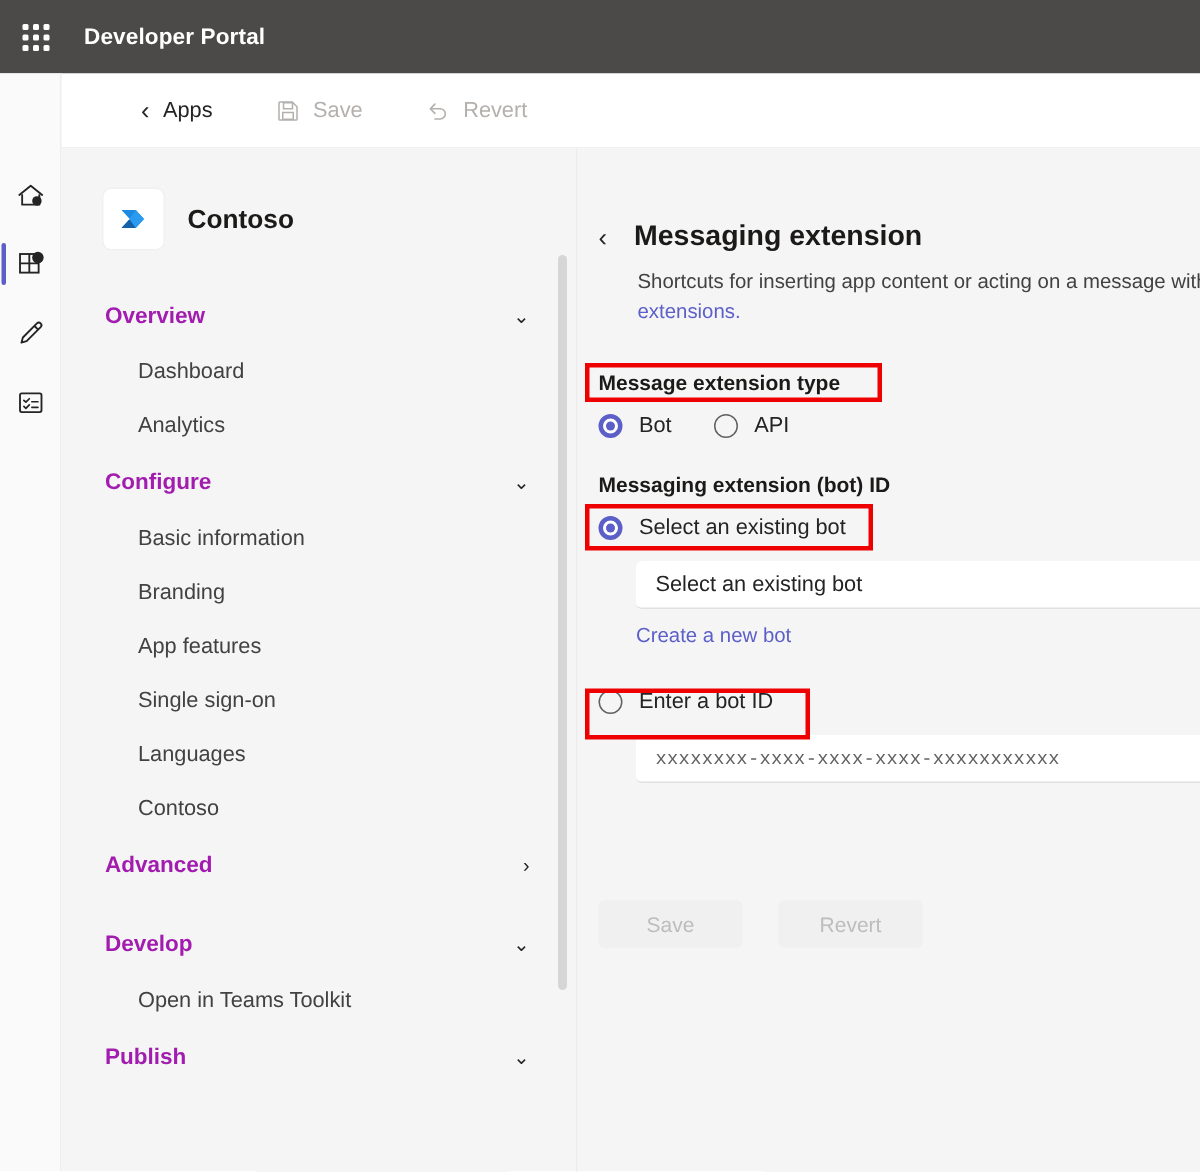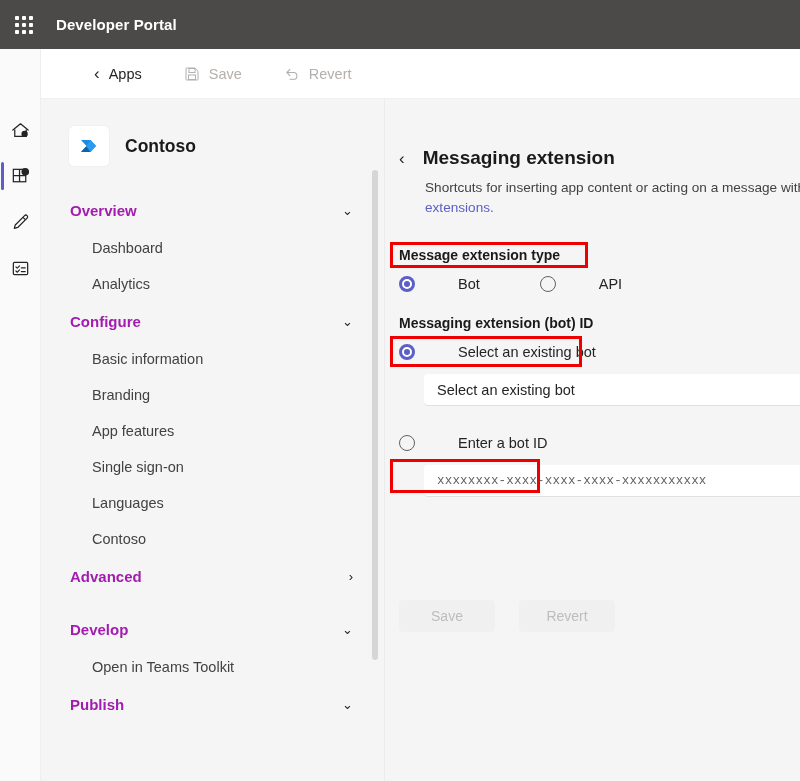--- a/index.html
+++ b/index.html
@@ -128,21 +128,21 @@
   .link { color: #5b5fc7; cursor: pointer; }
   .main-desc .link { display: block; }
 
   .section-label {
     font-size: 14px; font-weight: 700; color: #1b1a19;
   }
   .red-box {
     position: absolute; border: 3px solid #ef0000; pointer-events: none;
   }
 
-  .radio-row { display: flex; align-items: center; gap: 32px; }
+  .radio-row { display: flex; align-items: center; }
   .radio {
     position: relative; width: 16px; height: 16px; border-radius: 50%;
     box-sizing: border-box; cursor: pointer; flex: none;
   }
   .radio.off { border: 1.5px solid #616161; background: transparent; }
   .radio.on { border: 3px solid #5b5fc7; background: #ffffff; }
   .radio.on::after {
     content: ""; position: absolute; left: 2.2px; top: 2.2px;
     width: 6px; height: 6px; border-radius: 50%; background: #5b5fc7;
   }
@@ -331,20 +331,21 @@
 
       <div class="radio-row" style="margin-top:13px;">
         <span class="radio on"></span>
         <span class="radio-label">Select an existing bot</span>
       </div>
 
       <div class="field" style="margin:14px 0 0 25px; width:390px;">
         <span>Select an existing bot</span>
       </div>
 
+      <div class="link" style="margin:10px 0 0 25px; font-size:13.6px;">Create a new bot</div>
 
       <div class="radio-row" style="margin-top:29px;">
         <span class="radio off"></span>
         <span class="radio-label">Enter a bot ID</span>
       </div>
 
       <div class="field placeholder" style="margin:14px 0 0 25px; width:390px;">xxxxxxxx-xxxx-xxxx-xxxx-xxxxxxxxxxx</div>
     </div>
 
     <div class="btn-row" style="position:absolute; left:14px; top:501px;">

